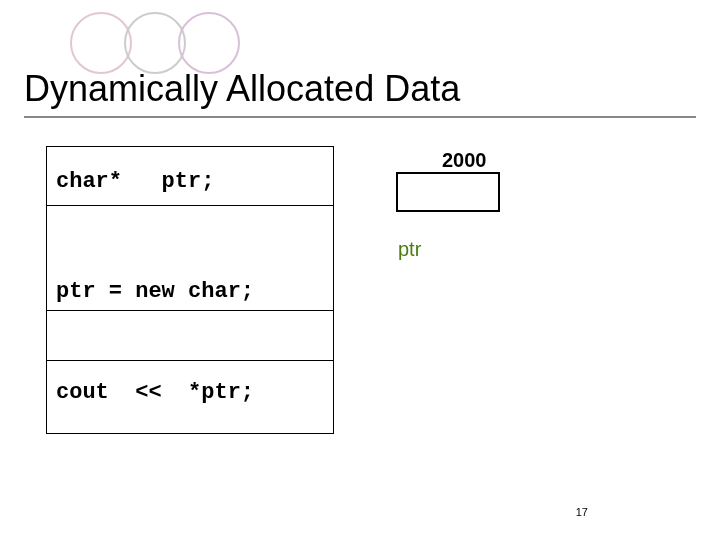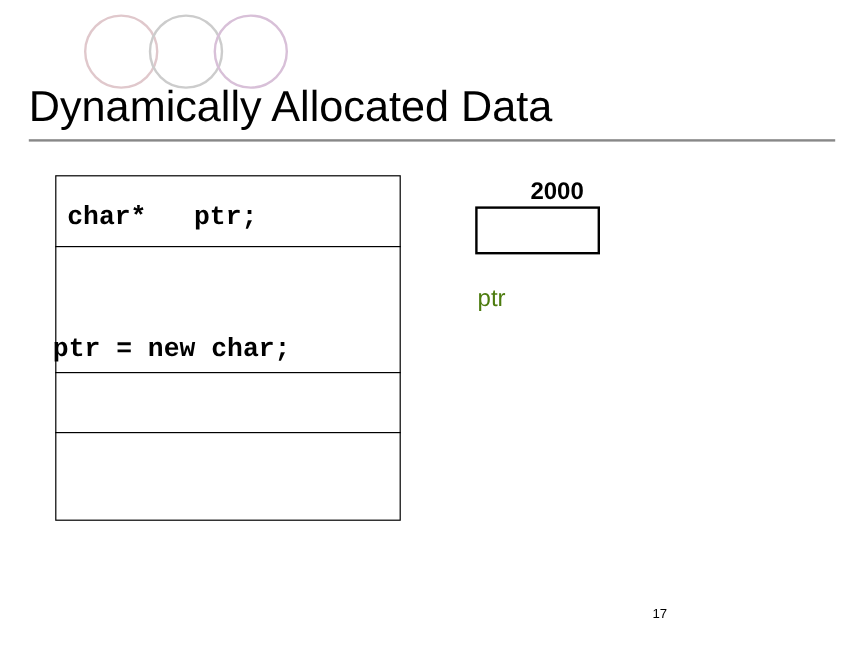--- a/index.html
+++ b/index.html
@@ -97,21 +97,21 @@
     top: 238px;
     left: 398px;
     font-family: Arial, Helvetica, sans-serif;
     font-size: 20px;
     font-weight: 400;
     color: #4d7c0f;
   }
   .page-num {
     position: absolute;
     bottom: 22px;
-    right: 44px;
+    right: 12px;
     font-size: 11px;
     color: #000000;
     margin-left: 34px;
   }
 </style>
 </head>
 <body>
 
 <div class="slide">
 
@@ -123,20 +123,21 @@
 
   <div class="title">Dynamically Allocated Data</div>
   <div class="title-line"></div>
 
   <div class="code-box"></div>
   <div class="div1"></div>
   <div class="div2"></div>
   <div class="div3"></div>
 
   <div class="code-line" style="top:169px; left:56px;">char*   ptr;</div>
-  <div class="code-line" style="top:279px; left:44px;">ptr = new char;</div>
+  <div class="code-line" style="top:279px; left:56px;">ptr = new char;</div>
+  <div class="code-line" style="top:380px; left:56px;">cout  &lt;&lt;  *ptr;</div>
 
   <div class="addr-label">2000</div>
   <div class="mem-box"></div>
   <div class="ptr-label">ptr</div>
 
   <div class="page-num">17</div>
 </div>
 
 </body></html>

